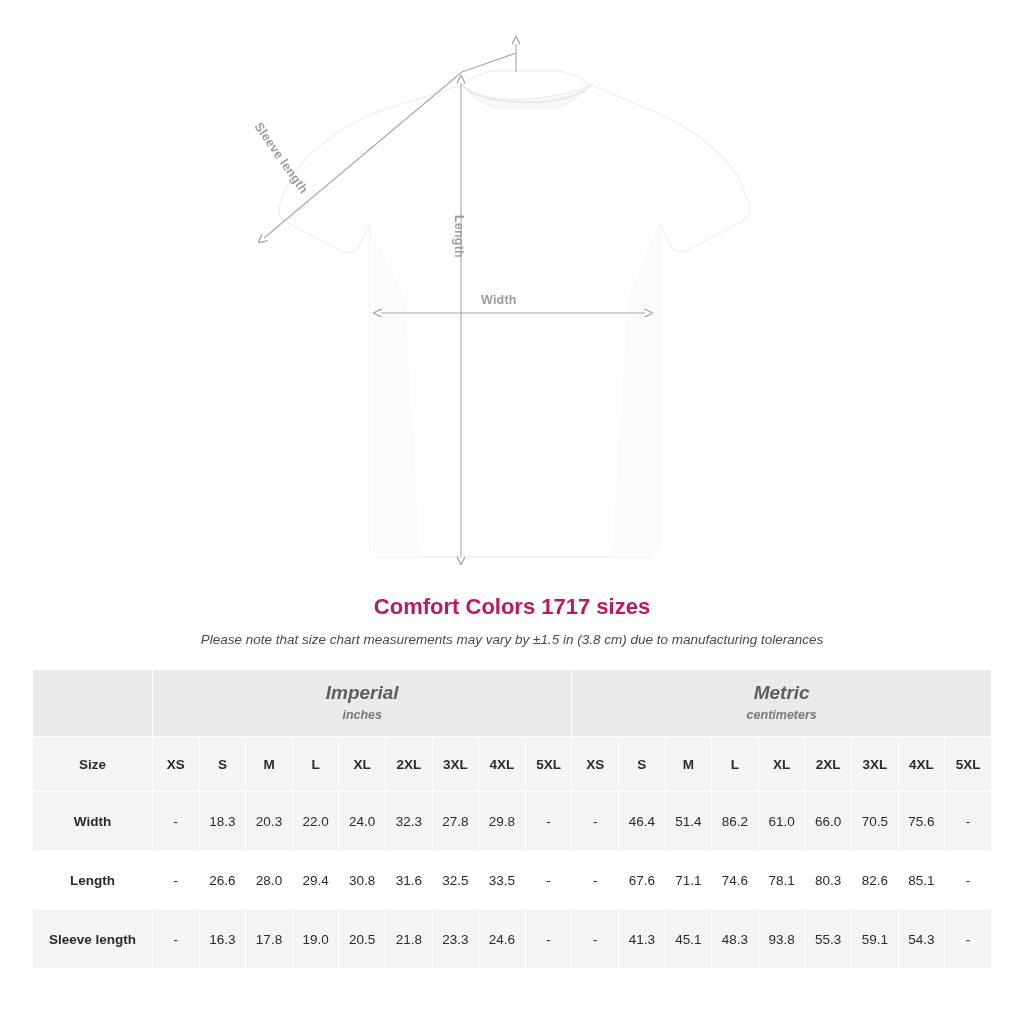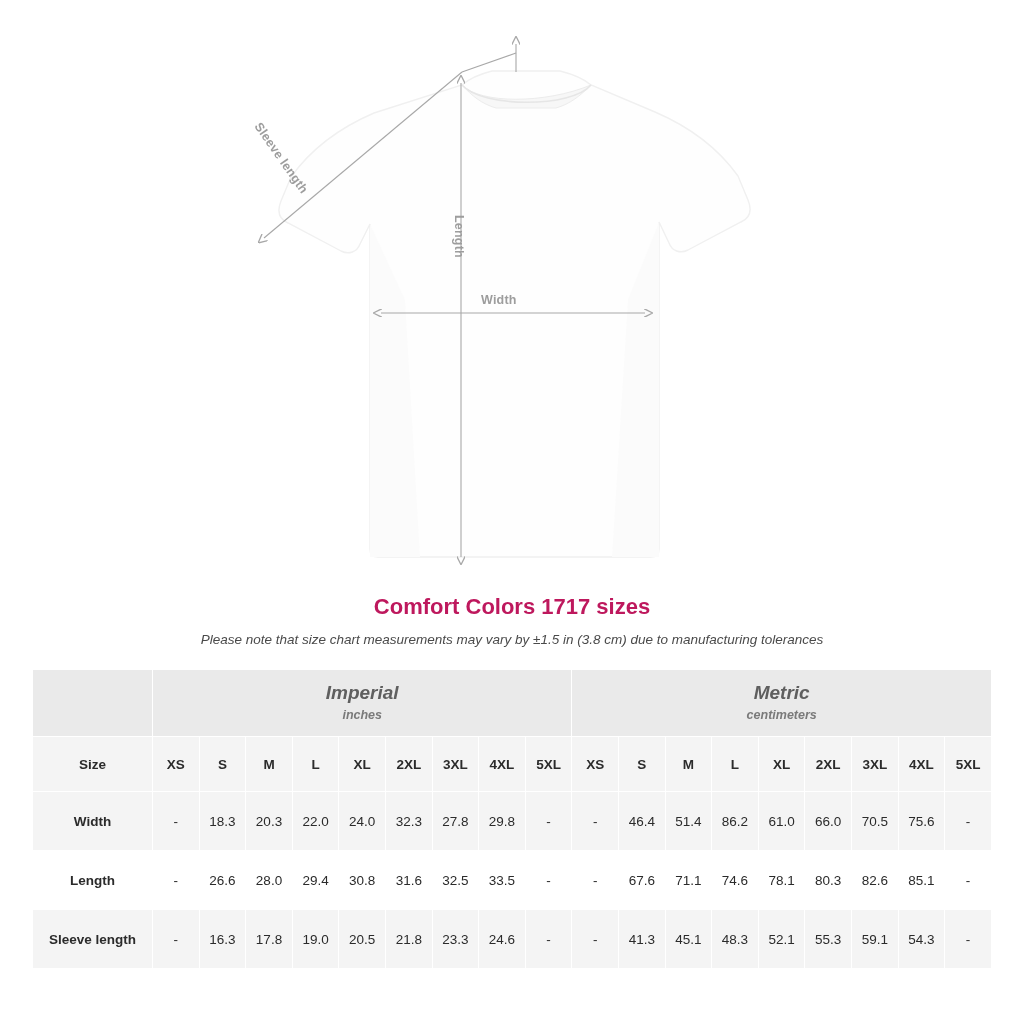--- a/index.html
+++ b/index.html
@@ -305,21 +305,21 @@
           <td>19.0</td>
           <td>20.5</td>
           <td>21.8</td>
           <td>23.3</td>
           <td>24.6</td>
           <td>-</td>
           <td>-</td>
           <td>41.3</td>
           <td>45.1</td>
           <td>48.3</td>
-          <td>52.1</td>
+          <td>93.8</td>
           <td>55.3</td>
           <td>59.1</td>
           <td>54.3</td>
           <td>-</td>
         </tr>
       </tbody>
     </table>
   </div>
 
 </div>

